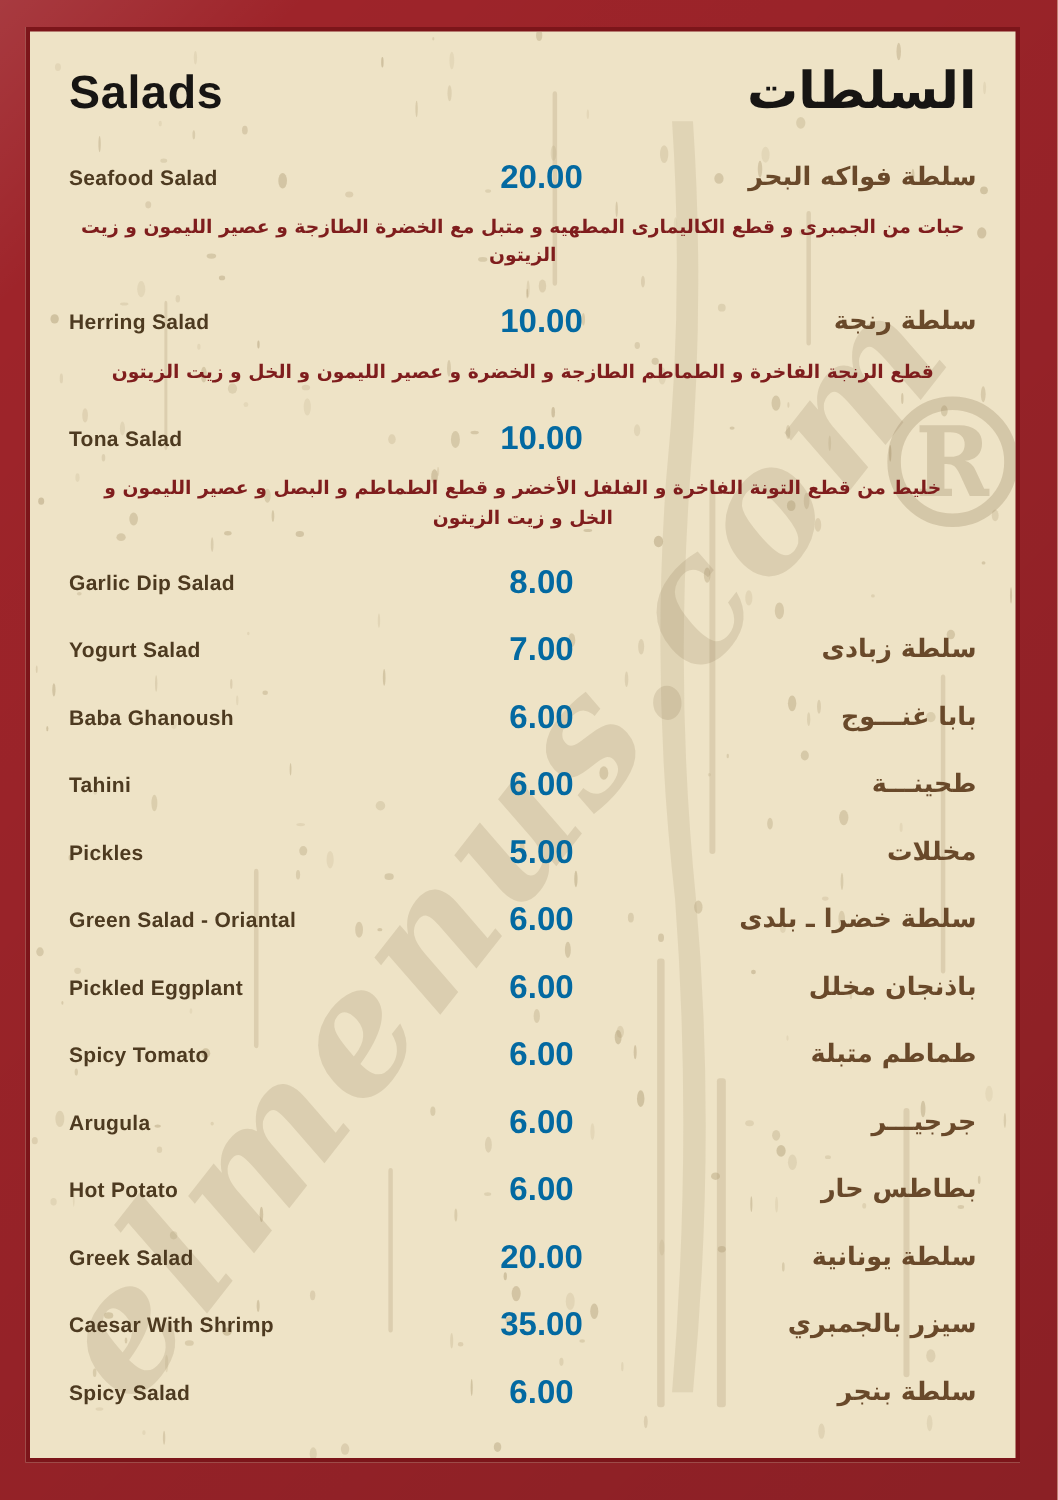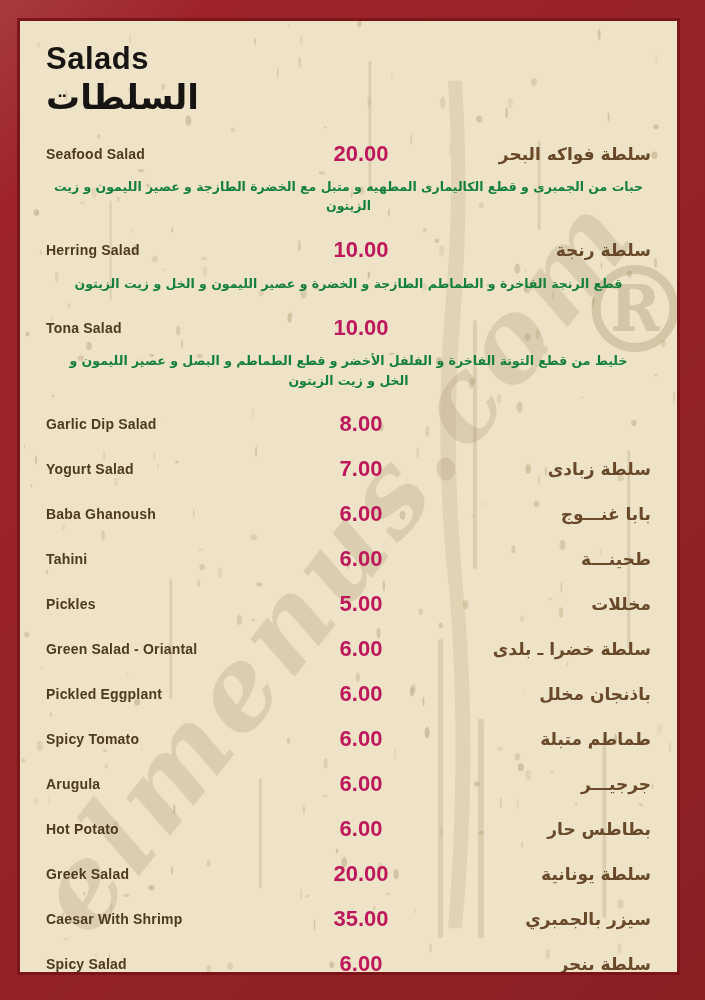--- a/index.html
+++ b/index.html
@@ -24,33 +24,33 @@
     font-family:"DejaVu Serif", serif;font-style:italic;font-weight:bold;
     font-size:112px;letter-spacing:6px;color:rgba(146,126,90,0.20);
     white-space:nowrap;pointer-events:none;
   }
   .watermark-reg{
     position:absolute;right:-18px;top:218px;
     font-family:"DejaVu Serif", serif;font-size:120px;font-weight:bold;
     color:rgba(146,126,90,0.28);pointer-events:none;
   }
   .content{position:relative;padding:20px 26px 0 26px;}
-  .header-row{display:flex;justify-content:space-between;align-items:baseline;margin-bottom:14px;flex-direction:column;}
+  .header-row{display:flex;justify-content:space-between;align-items:baseline;margin-bottom:14px;}
   .title-en{font-size:31px;font-weight:bold;color:#171513;letter-spacing:.5px;}
   .title-ar{font-size:34px;font-weight:bold;color:#171513;font-family:"DejaVu Sans", sans-serif;direction:rtl;}
   .row{
     display:grid;grid-template-columns:245px 140px 1fr;
     align-items:center;height:45px;
   }
   .name-en{font-size:14px;font-weight:bold;color:#4d3a20;letter-spacing:.2px;}
-  .price{font-size:22px;font-weight:bold;color:#be185d;text-align:center;}
+  .price{font-size:22px;font-weight:bold;color:#0369a1;text-align:center;}
   .name-ar{font-size:17px;font-weight:bold;color:#69492a;text-align:right;
     font-family:"DejaVu Sans", sans-serif;direction:rtl;}
   .desc{
-    font-size:12.5px;font-weight:bold;color:#15803d;text-align:center;
+    font-size:12.5px;font-weight:bold;color:#7f1d1d;text-align:center;
     font-family:"DejaVu Sans", sans-serif;direction:rtl;
     max-width:590px;margin:1px auto 12px auto;line-height:1.55;
   }
 </style>
 </head>
 <body>
 
 <div class="frame-sheen"></div>
 
 <div class="paper">

